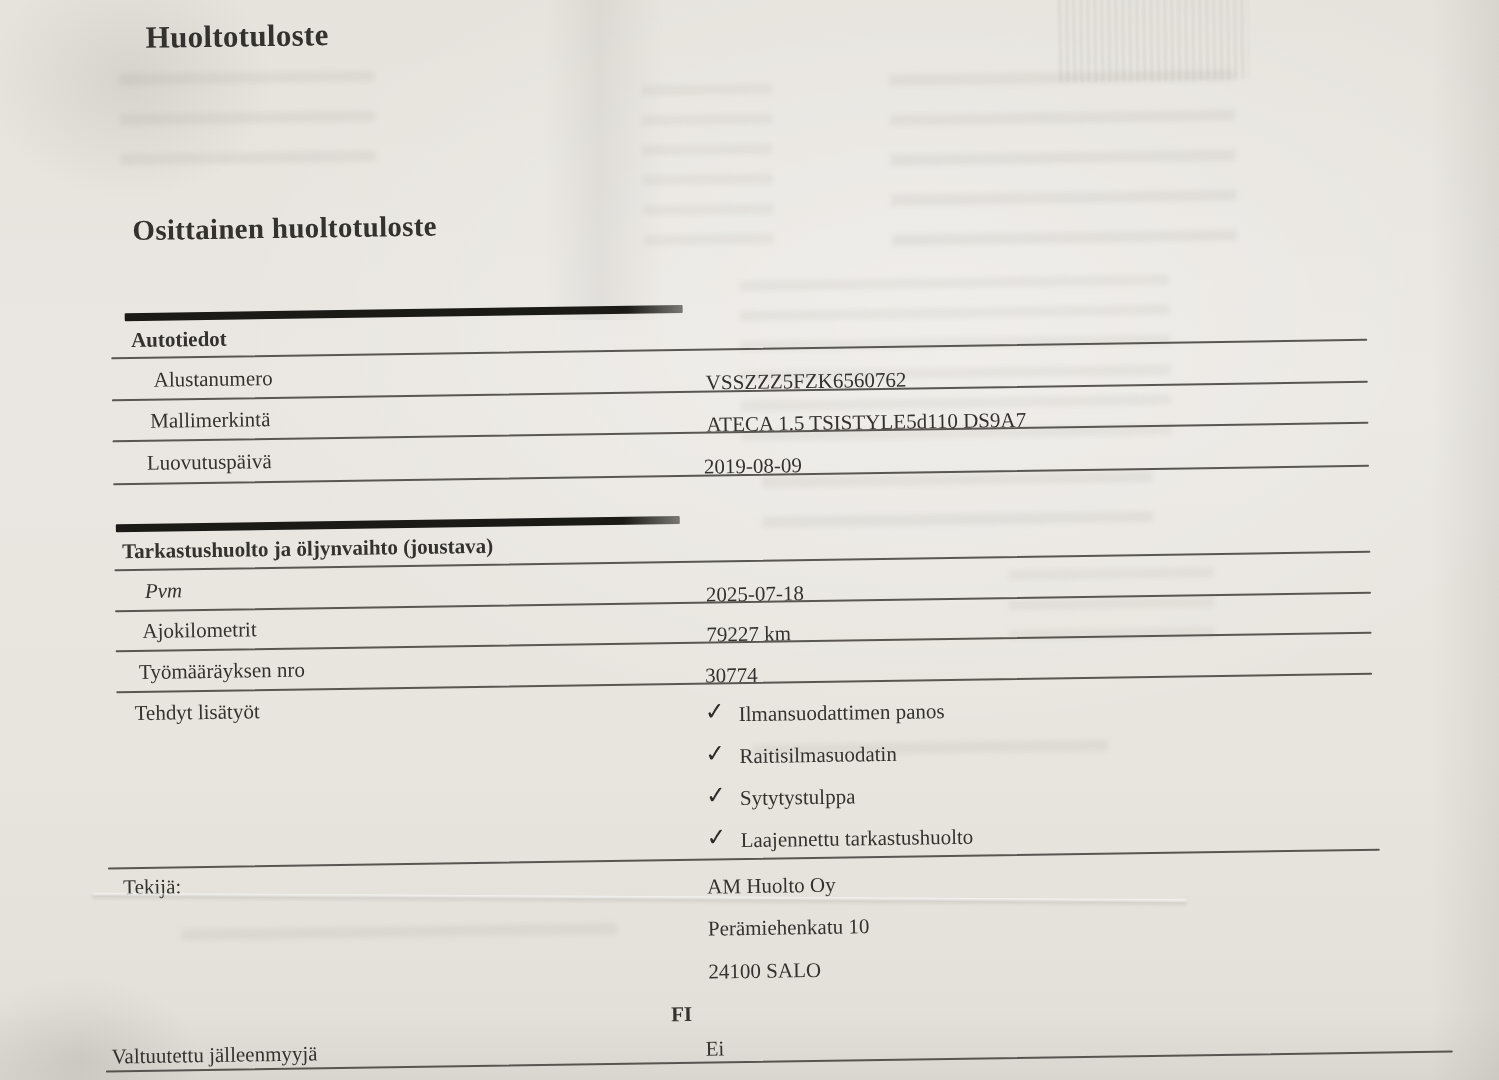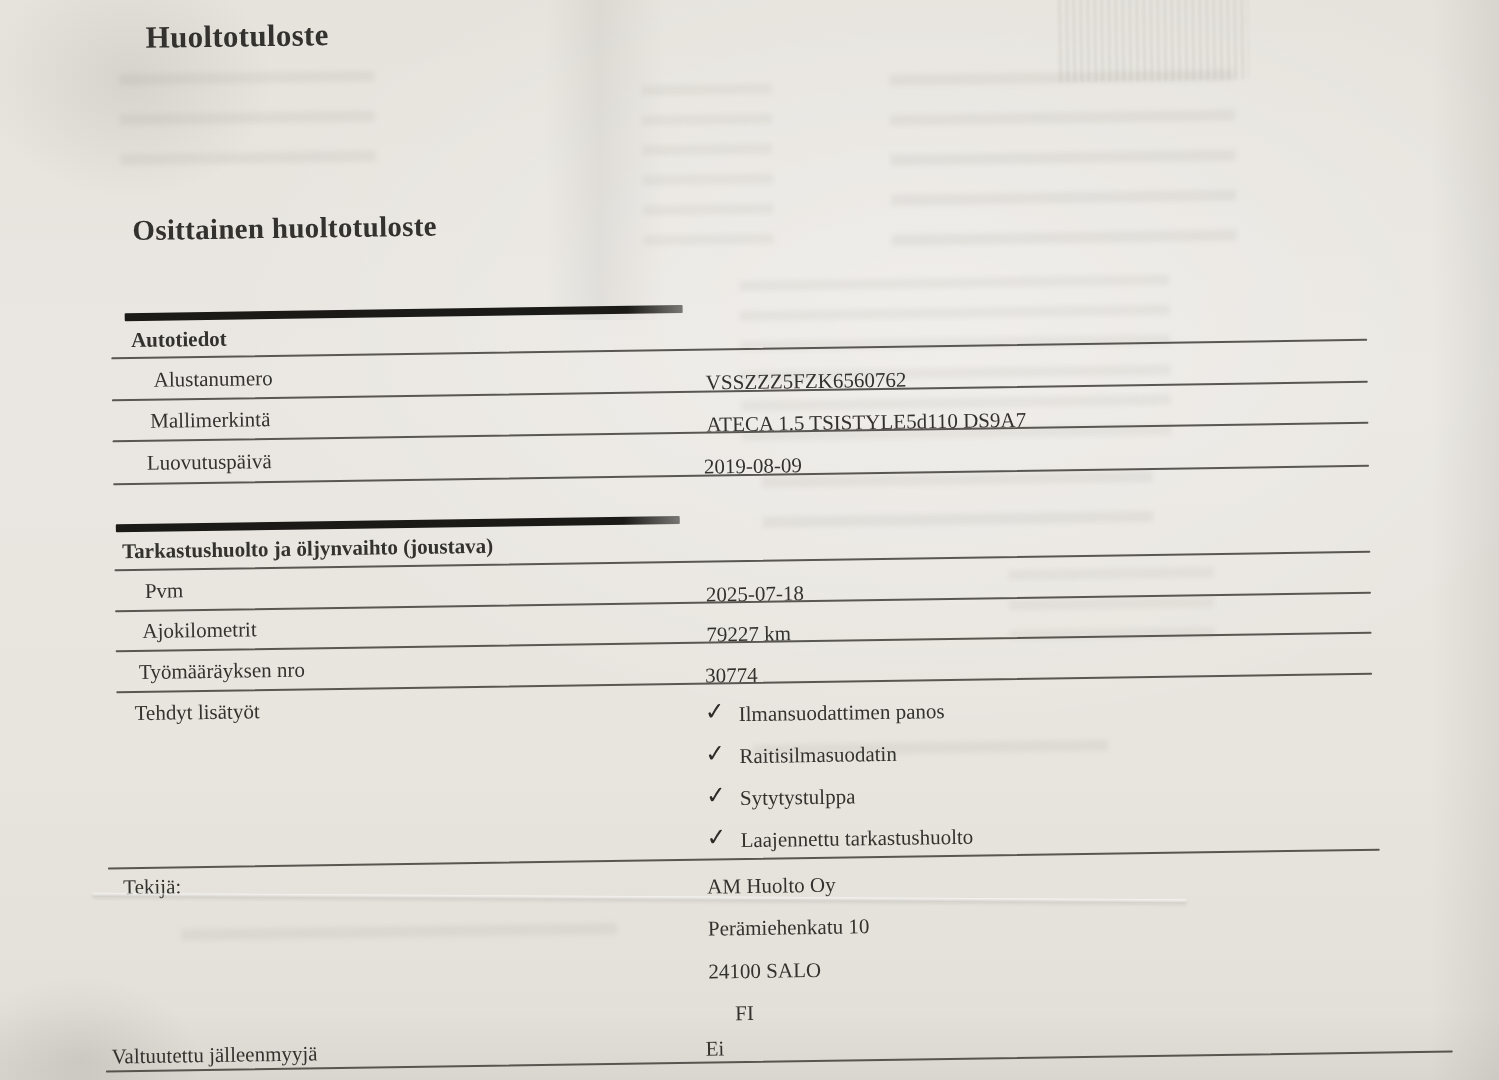--- a/index.html
+++ b/index.html
@@ -112,21 +112,21 @@
     <div class="rule" style="left:106px; top:442px; width:1256px;"></div>
 
     <div class="t lbl" style="left:140px; top:453px;">Luovutuspäivä</div>
     <div class="t val" style="left:697px; top:465px;">2019-08-09</div>
     <div class="rule" style="left:106px; top:485px; width:1256px;"></div>
 
     <div class="secbar" style="left:108px; top:526px; width:564px;"></div>
     <div class="t sectitle" style="left:114px; top:541px;">Tarkastushuolto ja öljynvaihto (joustava)</div>
     <div class="rule" style="left:106px; top:571px; width:1256px;"></div>
 
-    <div class="t lbl" style="left:136px; top:581px;">Pvm</div>
+    <div class="t lbl" style="left:136px; top:581px;font-style:italic;">Pvm</div>
     <div class="t val" style="left:697px; top:593px;">2025-07-18</div>
     <div class="rule" style="left:106px; top:612px; width:1256px;"></div>
 
     <div class="t lbl" style="left:133px; top:621px;">Ajokilometrit</div>
     <div class="t val" style="left:697px; top:633px;">79227 km</div>
     <div class="rule" style="left:106px; top:652px; width:1256px;"></div>
 
     <div class="t lbl" style="left:129px; top:662px;">Työmääräyksen nro</div>
     <div class="t val" style="left:695px; top:674px;">30774</div>
     <div class="rule" style="left:106px; top:693px; width:1256px;"></div>
@@ -144,21 +144,21 @@
 
     <div class="check" style="left:694px; top:834px;">✓</div>
     <div class="t val" style="left:728px; top:839px;">Laajennettu tarkastushuolto</div>
 
     <div class="rule" style="left:95px; top:869px; width:1272px;"></div>
 
     <div class="t lbl" style="left:110px; top:877px;">Tekijä:</div>
     <div class="t val" style="left:694px; top:885px;">AM Huolto Oy</div>
     <div class="t val" style="left:694px; top:927px;">Perämiehenkatu 10</div>
     <div class="t val" style="left:694px; top:970px;">24100 SALO</div>
-    <div class="t val" style="left:720px; top:1012px;">FI</div>
+    <div class="t val" style="left:656px; top:1012px;font-weight:bold;">FI</div>
 
     <div class="t lbl" style="left:96px; top:1046px;">Valtuutettu jälleenmyyjä</div>
     <div class="t val" style="left:690px; top:1047px;">Ei</div>
     <div class="rule" style="left:90px; top:1072px; width:1347px;"></div>
 
   </div>
 
   <div class="crease"></div>
 
 </div>

